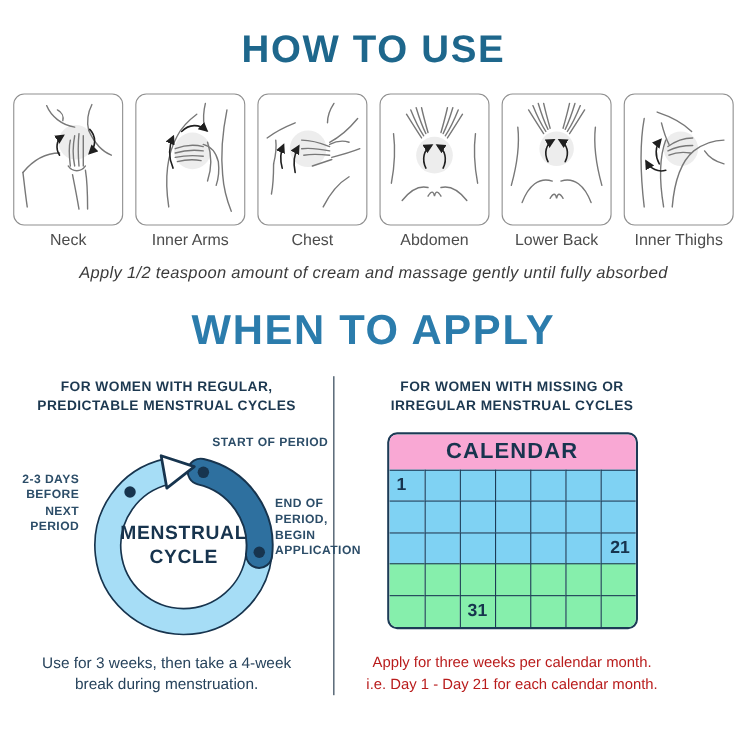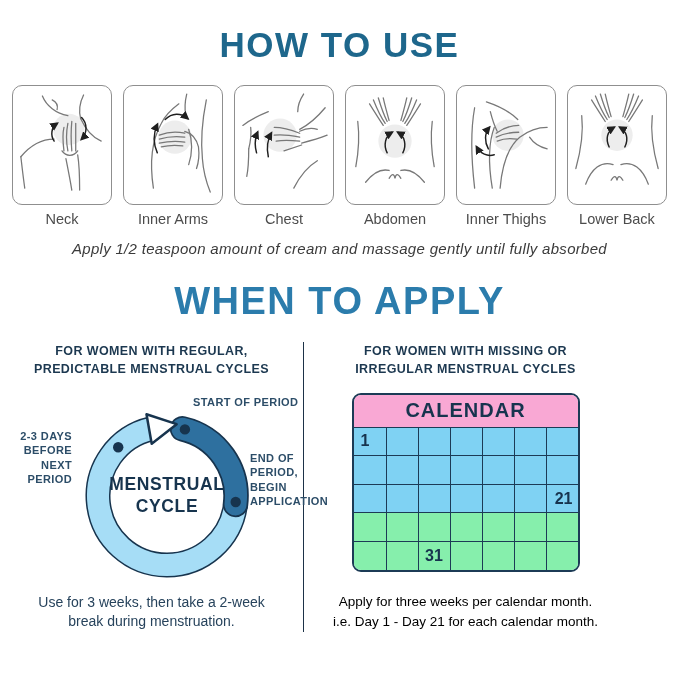--- a/index.html
+++ b/index.html
@@ -31,21 +31,21 @@
   .calendar{margin:14px auto 0;width:224px;border:2px solid #1c3b56;border-radius:9px;overflow:hidden;background:#fff;}
   .cal-title{height:32px;display:flex;align-items:center;justify-content:center;
     font-size:20px;font-weight:800;letter-spacing:1px;color:#17344e;background:#f9a8d4;}
   .cal-grid{display:grid;grid-template-columns:repeat(7,1fr);grid-auto-rows:28.6px;}
   .cal-cell{border-top:1.5px solid #1c3b56;display:flex;align-items:center;justify-content:center;
     font-size:16px;font-weight:700;color:#17344e;background:#86efac;}
   .cal-cell:not(:nth-child(7n+1)){border-left:1.5px solid #1c3b56;}
   .cal-cell.shaded{background:#7fd2f3;}
   .cal-cell.first{justify-content:flex-start;padding-left:7px;}
   .cal-cell.right{justify-content:flex-end;padding-right:5px;}
-  .footnote-r{margin-top:20px;text-align:center;font-size:13.5px;line-height:1.5;color:#000000;}
+  .footnote-r{margin-top:20px;text-align:center;font-size:13.5px;line-height:1.5;color:#b91c1c;}
   .art{stroke:#787878;stroke-width:1.3;fill:none;stroke-linecap:round;}
   .arr{stroke:#1f1f1f;stroke-width:1.5;fill:none;stroke-linecap:round;}
 </style>
 </head>
 <body>
 
 <div class="page">
 
   <h1 class="h1">HOW TO USE</h1>
 
@@ -159,45 +159,20 @@
           <path class="arr" d="M58,64 C62,56 60,47 53,43" marker-end="url(#m4)"></path>
         </svg>
       </div>
       <div class="bp-label">Abdomen</div>
     </div>
 
     <div class="bp">
       <div class="bp-box">
         <svg viewBox="0 0 100 112">
           <defs>
-              <marker id="m5" markerWidth="7" markerHeight="7" refX="4.5" refY="3" orient="auto">
-                <path d="M0,0 L6,3 L0,6 Z" fill="#1f1f1f"></path>
-              </marker>
-            </defs>
-          <circle cx="52" cy="46" r="16" fill="#ededed"></circle>
-          <path class="art" d="M18,18 C14,40 14,66 18,100"></path>
-          <path class="art" d="M36,100 C32,76 32,54 38,38"></path>
-          <path class="art" d="M30,12 C42,16 54,22 62,30"></path>
-          <path class="art" d="M44,100 C46,76 52,58 64,48 C72,42 80,38 92,38"></path>
-          <path class="art" d="M92,60 C84,58 78,54 74,48"></path>
-          <path class="art" d="M34,22 C36,30 38,36 41,42"></path>
-          <path class="art" d="M40,44 C48,38 56,36 63,36"></path>
-          <path class="art" d="M40,48 C48,44 56,43 63,43"></path>
-          <path class="art" d="M41,52 C48,49 55,49 61,50"></path>
-          <path class="arr" d="M32,60 C28,53 28,44 33,38" marker-end="url(#m5)"></path>
-          <path class="arr" d="M38,66 C31,68 24,65 20,58" marker-end="url(#m5)"></path>
-        </svg>
-      </div>
-      <div class="bp-label">Inner Thighs</div>
-    </div>
-
-    <div class="bp">
-      <div class="bp-box">
-        <svg viewBox="0 0 100 112">
-          <defs>
               <marker id="m6" markerWidth="7" markerHeight="7" refX="4.5" refY="3" orient="auto">
                 <path d="M0,0 L6,3 L0,6 Z" fill="#1f1f1f"></path>
               </marker>
             </defs>
           <circle cx="50" cy="46" r="16" fill="#ededed"></circle>
           <path class="art" d="M28,6 C32,16 36,24 40,30"></path>
           <path class="art" d="M33,4 C36,14 39,22 42,28"></path>
           <path class="art" d="M38,4 C40,13 42,20 44,27"></path>
           <path class="art" d="M24,10 C29,18 34,26 38,32"></path>
           <path class="art" d="M72,6 C68,16 64,24 60,30"></path>
@@ -209,20 +184,45 @@
           <path class="art" d="M18,96 C24,80 34,72 46,76"></path>
           <path class="art" d="M82,96 C76,80 66,72 54,76"></path>
           <path class="art" d="M44,92 C47,87 49,87 50,92 C51,87 53,87 56,92"></path>
           <path class="arr" d="M42,58 C38,50 40,42 47,38" marker-end="url(#m6)"></path>
           <path class="arr" d="M58,58 C62,50 60,42 53,38" marker-end="url(#m6)"></path>
         </svg>
       </div>
       <div class="bp-label">Lower Back</div>
     </div>
 
+    <div class="bp">
+      <div class="bp-box">
+        <svg viewBox="0 0 100 112">
+          <defs>
+              <marker id="m5" markerWidth="7" markerHeight="7" refX="4.5" refY="3" orient="auto">
+                <path d="M0,0 L6,3 L0,6 Z" fill="#1f1f1f"></path>
+              </marker>
+            </defs>
+          <circle cx="52" cy="46" r="16" fill="#ededed"></circle>
+          <path class="art" d="M18,18 C14,40 14,66 18,100"></path>
+          <path class="art" d="M36,100 C32,76 32,54 38,38"></path>
+          <path class="art" d="M30,12 C42,16 54,22 62,30"></path>
+          <path class="art" d="M44,100 C46,76 52,58 64,48 C72,42 80,38 92,38"></path>
+          <path class="art" d="M92,60 C84,58 78,54 74,48"></path>
+          <path class="art" d="M34,22 C36,30 38,36 41,42"></path>
+          <path class="art" d="M40,44 C48,38 56,36 63,36"></path>
+          <path class="art" d="M40,48 C48,44 56,43 63,43"></path>
+          <path class="art" d="M41,52 C48,49 55,49 61,50"></path>
+          <path class="arr" d="M32,60 C28,53 28,44 33,38" marker-end="url(#m5)"></path>
+          <path class="arr" d="M38,66 C31,68 24,65 20,58" marker-end="url(#m5)"></path>
+        </svg>
+      </div>
+      <div class="bp-label">Inner Thighs</div>
+    </div>
+
   </div>
 
   <p class="note">Apply 1/2 teaspoon amount of cream and massage gently until fully absorbed</p>
 
   <h2 class="h2">WHEN TO APPLY</h2>
 
   <div class="columns">
 
     <div class="col col-left">
       <div class="col-head">
@@ -256,21 +256,21 @@
 BEFORE
 NEXT
 PERIOD</div>
         <div class="ring-label lbl-end pre">END OF
 PERIOD,
 BEGIN
 APPLICATION</div>
       </div>
 
       <div class="footnote-l">
-        <div>Use for 3 weeks, then take a 2-week</div>
+        <div>Use for 3 weeks, then take a 4-week</div>
         <div>break during menstruation.</div>
       </div>
     </div>
 
     <div class="col col-right">
       <div class="col-head">
         <div>FOR WOMEN WITH MISSING OR</div>
         <div>IRREGULAR MENSTRUAL CYCLES</div>
       </div>
 

